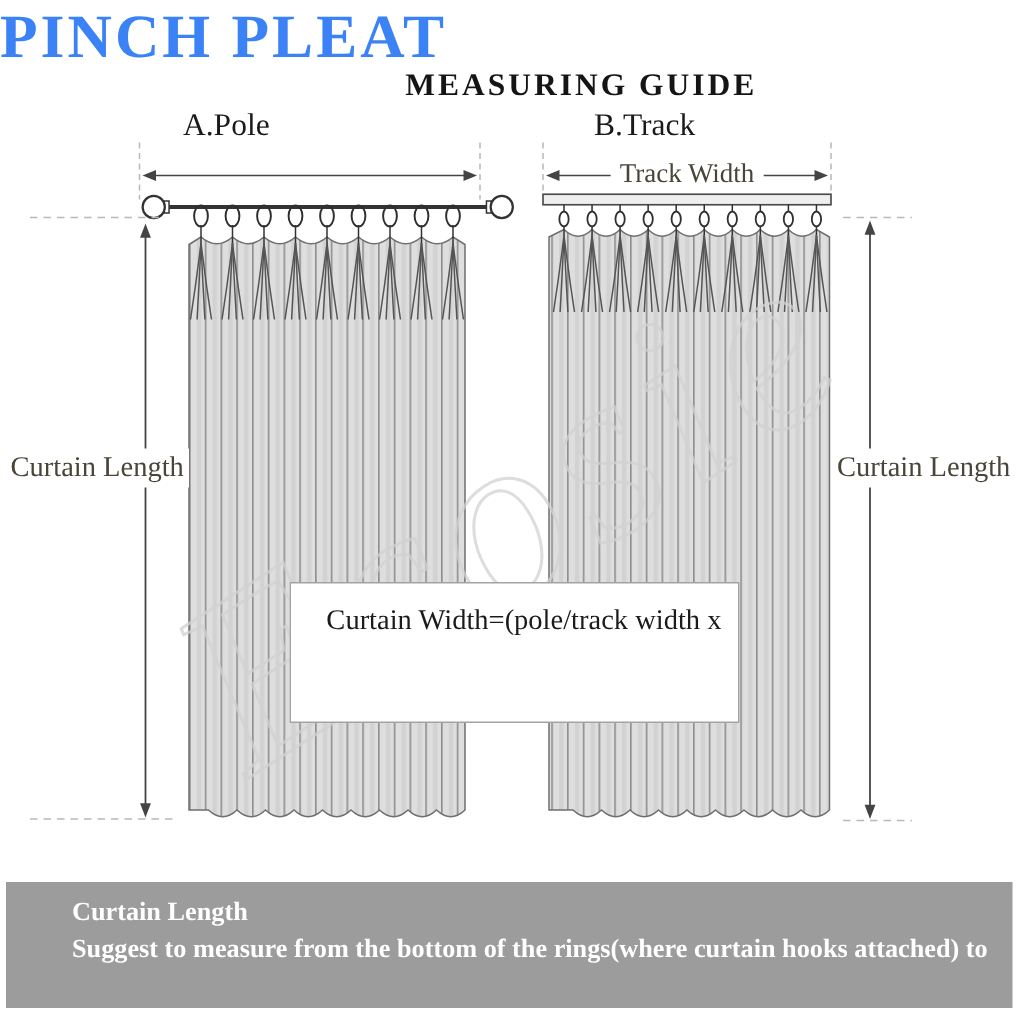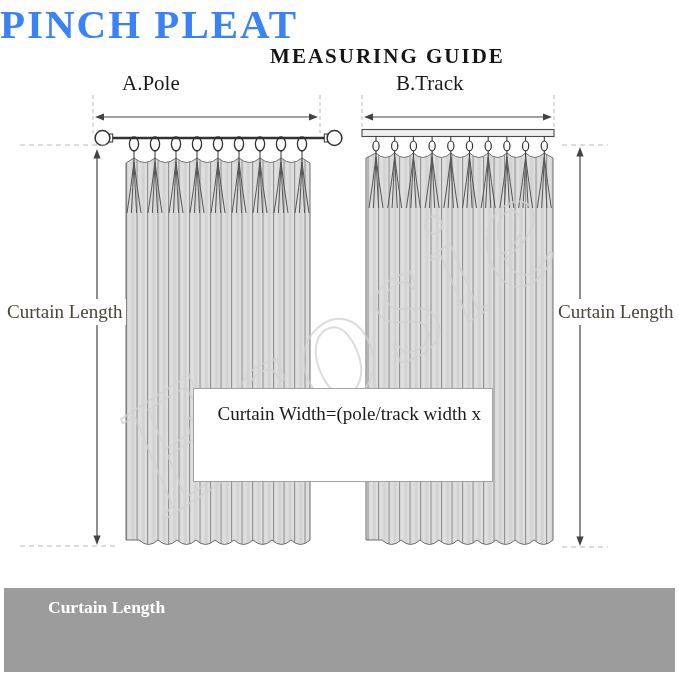--- a/index.html
+++ b/index.html
@@ -212,25 +212,27 @@
     </svg>
 
   <div class="watermark">Ecosie</div>
 
   <div class="title">PINCH PLEAT</div>
   <div class="subtitle">MEASURING GUIDE</div>
 
   <div id="label-a" class="side-label">A.Pole</div>
   <div id="label-b" class="side-label">B.Track</div>
 
+  <div id="track-width" class="measure-label">Track Width</div>
 
   <div id="len-left" class="length-label">Curtain Length</div>
   <div id="len-right" class="length-label">Curtain Length</div>
 
   <div class="info-box">
     <div class="row">Curtain Width=(pole/track width x</div>
   </div>
 
   <div class="footer">
     <div class="row">Curtain Length</div>
+    <div class="row">Suggest to measure from the bottom of the rings(where curtain hooks attached) to</div>
   </div>
 
 </div>
 
 </body></html>

